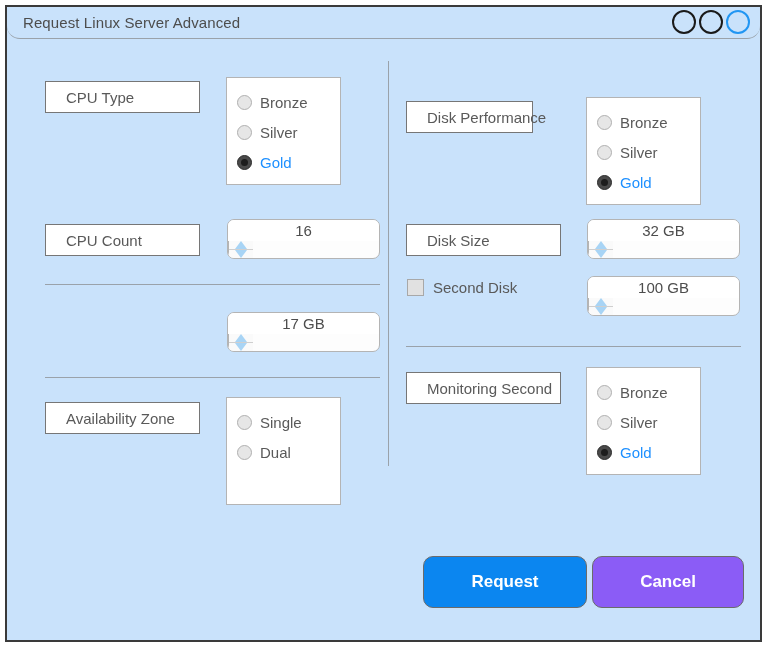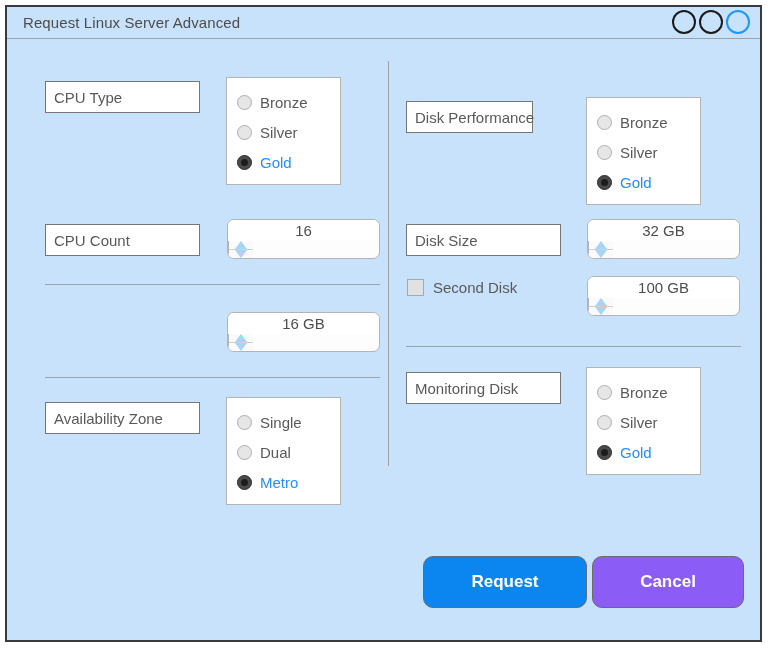--- a/index.html
+++ b/index.html
@@ -23,20 +23,21 @@
     border: 2px solid #3a3a3a;
   }
 
   
   .titlebar {
     position: relative;
     height: 32px;
     box-sizing: border-box;
     background: #c9e2fb;
     border-bottom: 1px solid #9aa2aa;
+    border-radius: 13px;
   }
   .title-text {
     position: absolute;
     left: 16px;
     top: 7px;
     font-size: 15px;
     color: #4d4d4d;
     letter-spacing: 0.1px;
     white-space: nowrap;
   }
@@ -79,21 +80,21 @@
     background: #9aa2aa;
   }
 
   .labelbox {
     position: absolute;
     box-sizing: border-box;
     background: #ffffff;
     border: 1px solid #767676;
     color: #595959;
     font-size: 15px;
-    padding-left: 8px;
+    padding-left: 20px;
     display: flex;
     align-items: center;
     white-space: nowrap;
   }
 
   .radiogroup {
     position: absolute;
     box-sizing: border-box;
     background: #ffffff;
     border: 1px solid #b4b4b4;
@@ -260,21 +261,21 @@
           </div>
         <div class="spin-btn down">
             <span class="tri-down"></span>
           </div>
       </div>
     </div>
 
     <div class="hdivider" style="left:38px; top:245px; width:335px;"></div>
 
     <div class="spinner" style="left:220px; top:273px; width:153px;">
-      <div class="spinner-value">16 GB</div>
+      <div class="spinner-value">17 GB</div>
       <div class="spinner-buttons">
         <div class="spin-btn up">
             <span class="tri-up"></span>
           </div>
         <div class="spin-btn down">
             <span class="tri-down"></span>
           </div>
       </div>
     </div>
 
@@ -282,24 +283,20 @@
 
     <div class="labelbox" style="left:38px; top:363px; width:155px; height:32px;">Availability Zone</div>
     <div class="radiogroup" style="left:219px; top:358px; width:115px; height:108px;">
       <div class="radioitem">
         <span class="radio-mark"></span>
         <span class="radio-label">Single</span>
       </div>
       <div class="radioitem">
         <span class="radio-mark"></span>
         <span class="radio-label">Dual</span>
-      </div>
-      <div class="radioitem selected">
-        <span class="radio-mark"></span>
-        <span class="radio-label">Metro</span>
       </div>
     </div>
 
     <div class="labelbox" style="left:399px; top:62px; width:127px; height:32px;">Disk Performance</div>
     <div class="radiogroup" style="left:579px; top:58px; width:115px; height:108px;">
       <div class="radioitem">
         <span class="radio-mark"></span>
         <span class="radio-label">Bronze</span>
       </div>
       <div class="radioitem">
@@ -336,21 +333,21 @@
             <span class="tri-up"></span>
           </div>
         <div class="spin-btn down">
             <span class="tri-down"></span>
           </div>
       </div>
     </div>
 
     <div class="hdivider" style="left:399px; top:307px; width:335px;"></div>
 
-    <div class="labelbox" style="left:399px; top:333px; width:155px; height:32px;">Monitoring Disk</div>
+    <div class="labelbox" style="left:399px; top:333px; width:155px; height:32px;">Monitoring Second</div>
     <div class="radiogroup" style="left:579px; top:328px; width:115px; height:108px;">
       <div class="radioitem">
         <span class="radio-mark"></span>
         <span class="radio-label">Bronze</span>
       </div>
       <div class="radioitem">
         <span class="radio-mark"></span>
         <span class="radio-label">Silver</span>
       </div>
       <div class="radioitem selected">

